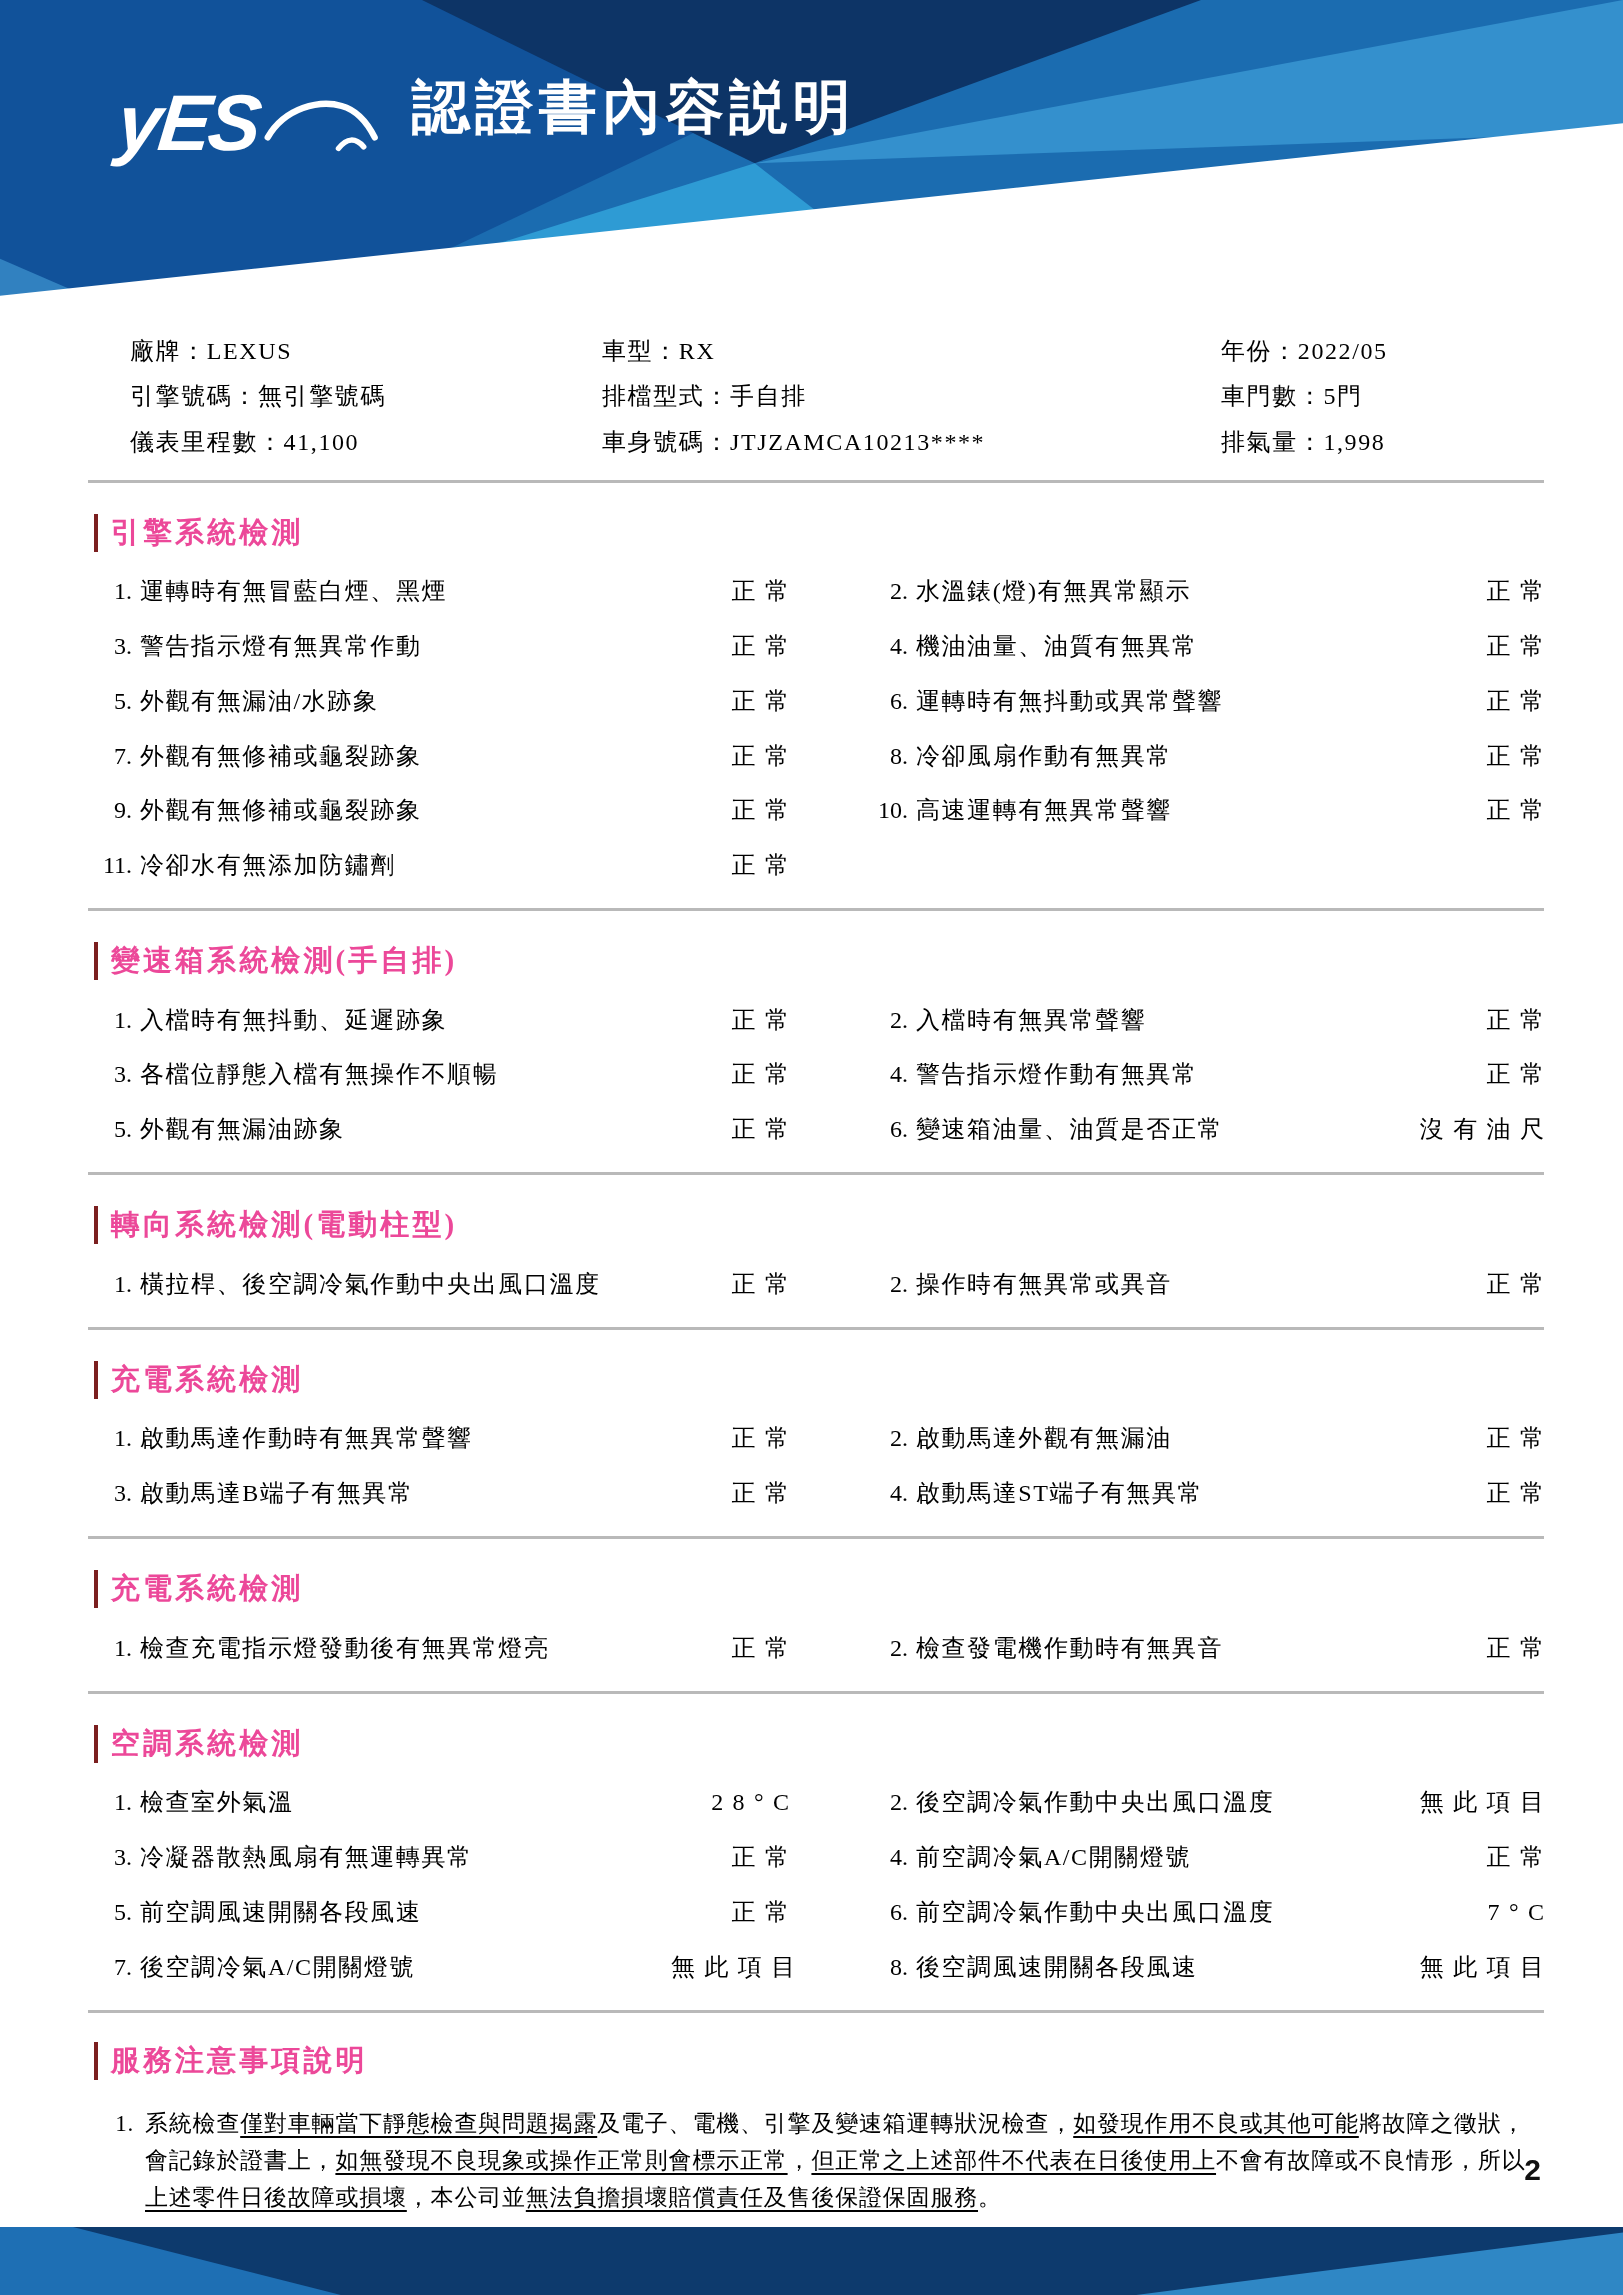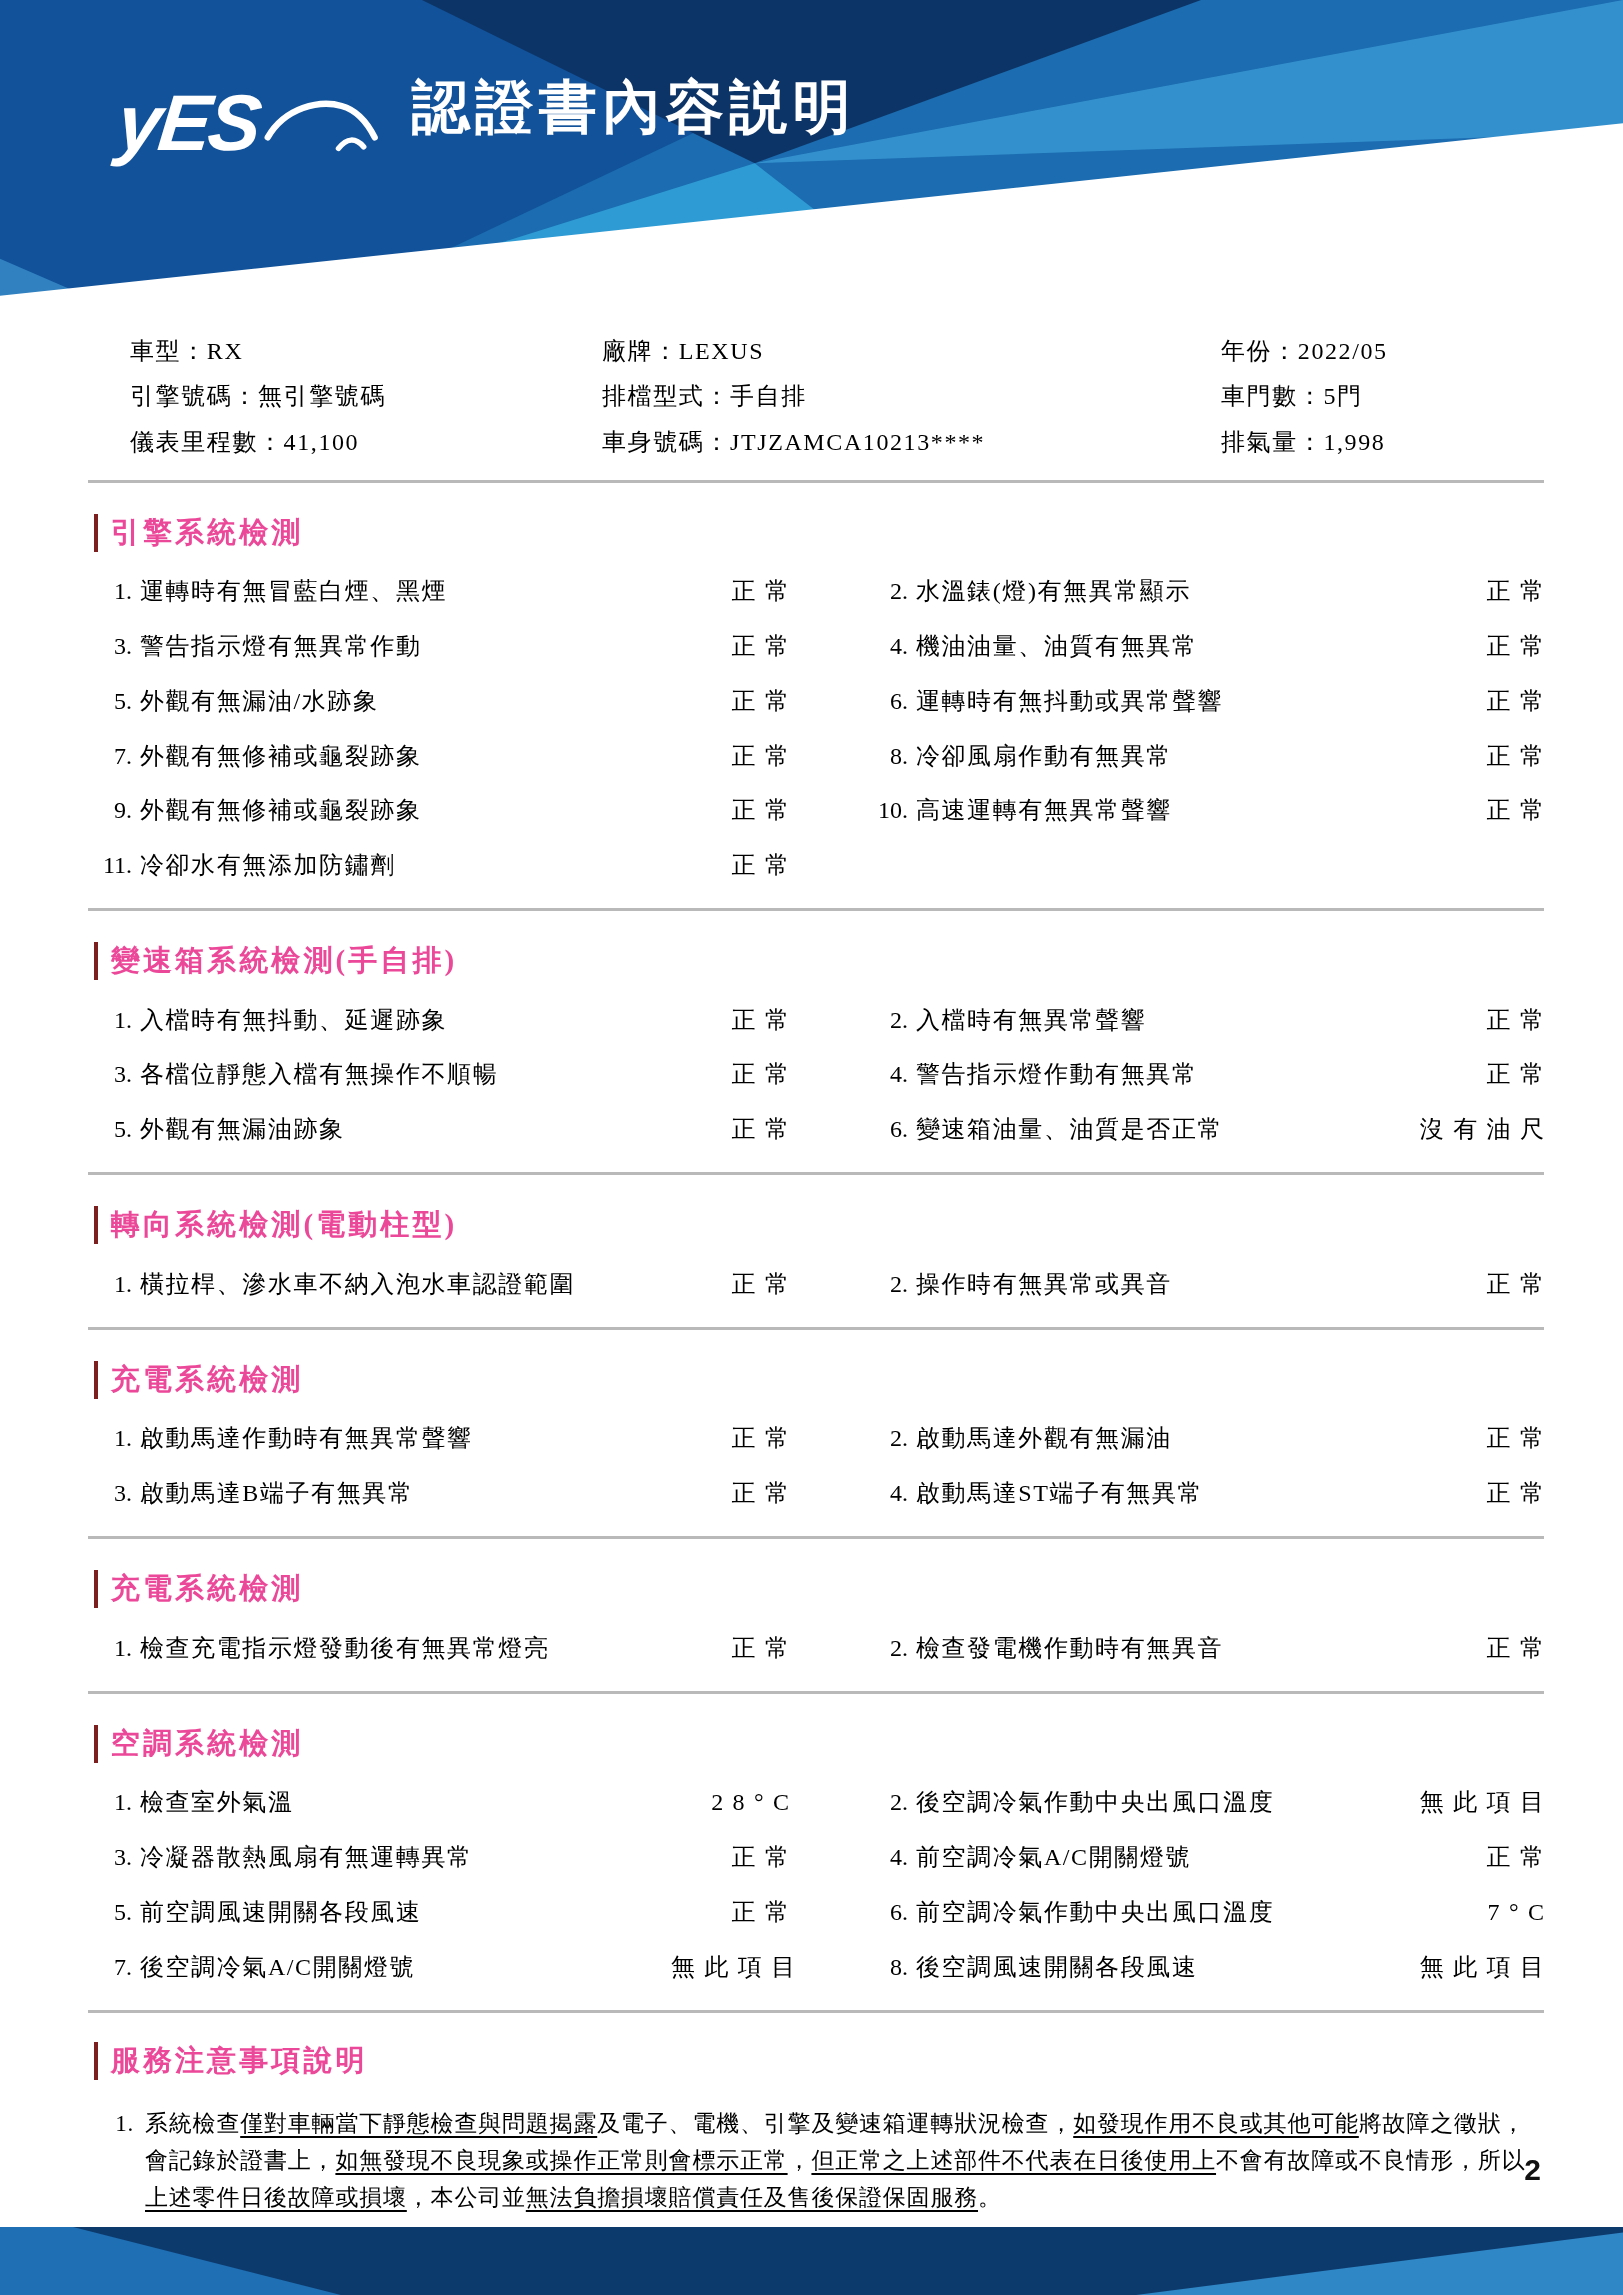--- a/index.html
+++ b/index.html
@@ -78,22 +78,22 @@
           <path d="M6 60 C28 22, 72 12, 100 20 C122 26, 134 44, 142 60" stroke="#ffffff" stroke-width="8" fill="none" stroke-linecap="round"></path>
           <path d="M96 74 q 16 -20 32 -2" stroke="#ffffff" stroke-width="7" fill="none" stroke-linecap="round"></path>
         </svg>
       </span>
       <h1 class="hero-title">認證書內容説明</h1>
     </div>
   </header>
 
   <main class="content">
     <div class="vehicle-info" id="vehicle-info">
+        <div class="vcell">廠牌：LEXUS</div>
         <div class="vcell">車型：RX</div>
-        <div class="vcell">廠牌：LEXUS</div>
         <div class="vcell">年份：2022/05</div>
         <div class="vcell">引擎號碼：無引擎號碼</div>
         <div class="vcell">排檔型式：手自排</div>
         <div class="vcell">車門數：5門</div>
         <div class="vcell">儀表里程數：41,100</div>
         <div class="vcell">車身號碼：JTJZAMCA10213****</div>
         <div class="vcell">排氣量：1,998</div>
       </div>
     <div id="sections">
         <section class="section">
@@ -194,21 +194,21 @@
           </div>
         </section>
         <section class="section">
           <div class="sec-title">
             <span class="bar"></span>
             <span>轉向系統檢測(電動柱型)</span>
           </div>
           <div class="sec-rows">
             <div class="irow">
               <span class="num">1.</span>
-              <span class="lbl">橫拉桿、滲水車不納入泡水車認證範圍</span>
+              <span class="lbl">橫拉桿、後空調冷氣作動中央出風口溫度</span>
               <span class="val">正常</span>
               <span class="sp"></span>
               <span class="num">2.</span>
               <span class="lbl">操作時有無異常或異音</span>
               <span class="val">正常</span>
             </div>
           </div>
         </section>
         <section class="section">
           <div class="sec-title">

